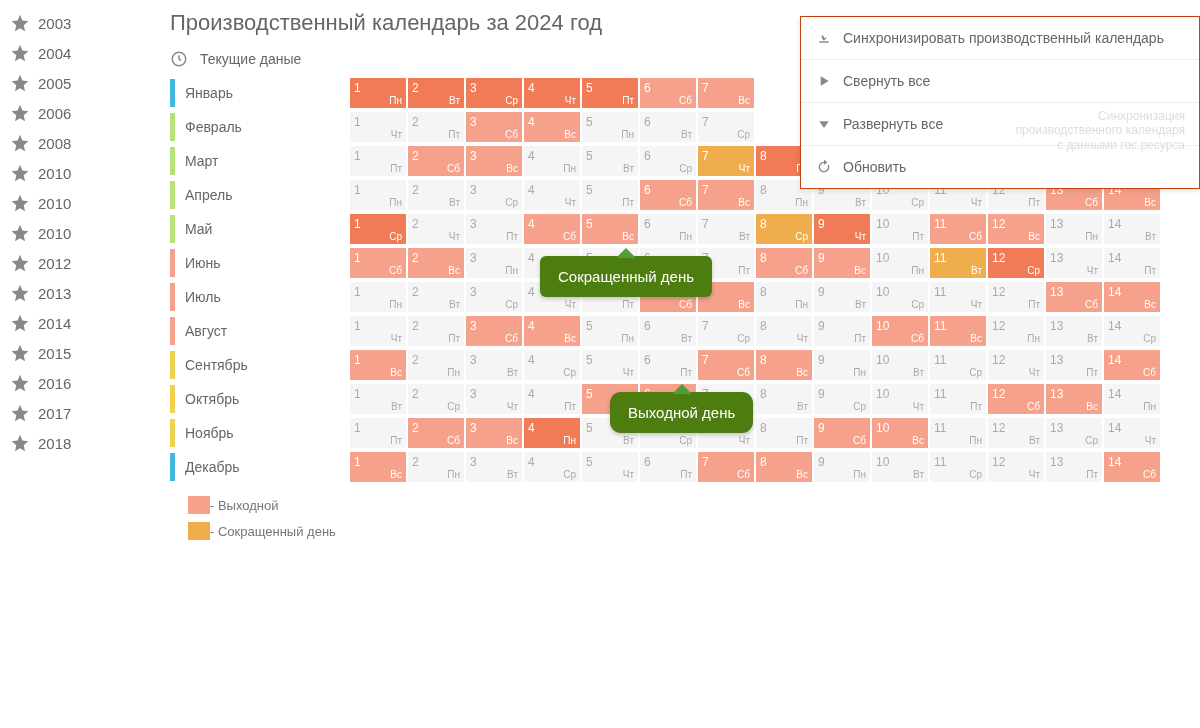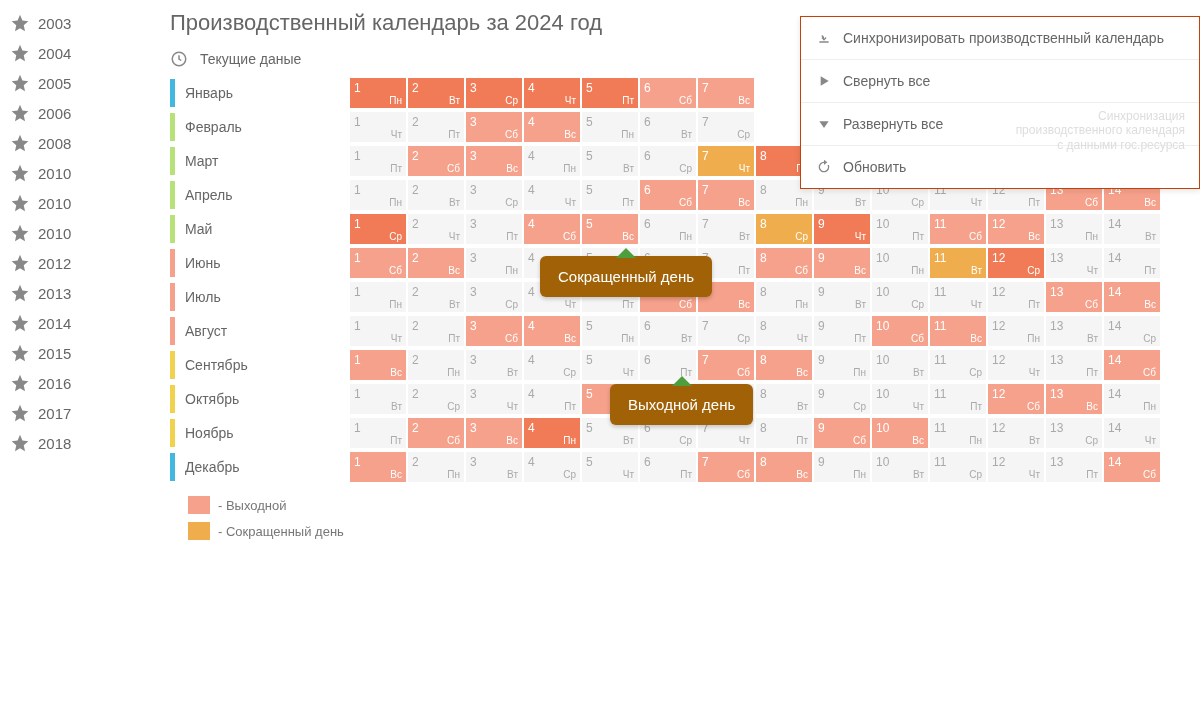--- a/index.html
+++ b/index.html
@@ -23,33 +23,33 @@
 
   .days { display: flex; gap: 2px; flex:1; }
   .day { width: 56px; height: 30px; position:relative; background:#f5f5f5; color:#aaa; }
   .day .num { position:absolute; top:3px; left:4px; font-size:12px; }
   .day .wk  { position:absolute; bottom:2px; right:4px; font-size:10px; }
   .day.h { background:#f6a18b; color:#fff; }          
   .day.H { background:#f07b56; color:#fff; }          
   .day.s { background:#f0ad4e; color:#fff; }
 
   .legend { margin-top: 14px; }
-  .legend-row { display:flex; align-items:center; gap:8px; margin:8px 0 0 18px; font-size:13px; color:#777; }
+  .legend-row { display:flex; align-items:center; margin:8px 0 0 18px; font-size:13px; color:#777; }
   .legend-sw { width:22px; height:18px; display:inline-block; }
 
   
   .panel { position:absolute; top:16px; right:0; width:400px; background:#fff; border:1px solid #c2410c; box-shadow:0 2px 6px rgba(0,0,0,0.1); z-index:10; }
   .panel-item { display:flex; align-items:center; gap:10px; padding:12px 14px; border-bottom:1px solid #eee; color:#666; font-size:14px; cursor:pointer; position:relative; }
   .panel-item:last-child { border-bottom:none; }
   .panel-ic { width:18px; height:18px; display:flex; align-items:center; justify-content:center; color:#888; flex:0 0 18px; }
   .panel-ic svg { width:16px; height:16px; fill:#888; }
   .ghost { position:absolute; right:14px; top:6px; color:#ddd; font-size:12px; text-align:right; line-height:1.2; }
 
   
-  .tip { position:absolute; background:#a16207; color:#fff; padding:12px 18px; border-radius:6px; font-size:15px; z-index:20; white-space:nowrap; box-shadow:0 2px 4px rgba(0,0,0,.2); }
+  .tip { position:absolute; background:#4d7c0f; color:#fff; padding:12px 18px; border-radius:6px; font-size:15px; z-index:20; white-space:nowrap; box-shadow:0 2px 4px rgba(0,0,0,.2); }
   .tip::after { content:''; position:absolute; width:0; height:0; border:10px solid transparent; border-bottom-color:#4f9e3e; top:-18px; left:50%; transform:translateX(-50%); }
 </style>
 </head>
 <body>
 
 <div class="container">
   <div class="sidebar">
       <div class="year-item">
         <svg class="star" viewBox="0 0 24 24">
           <path d="M12 2l2.9 6.9L22 10l-5.5 4.8L18 22l-6-3.6L6 22l1.5-7.2L2 10l7.1-1.1z"></path>
@@ -913,15 +913,15 @@
         <span class="panel-ic">
           <svg viewBox="0 0 24 24">
               <path d="M12 4a8 8 0 1 0 7.4 5h-2.2A6 6 0 1 1 12 6v3l5-4-5-4v3z"></path>
             </svg>
         </span>
         <span>Обновить</span>
       </div>
     </div>
 
     <div class="tip" style="left:410px; top:256px;">Сокращенный день</div>
-    <div class="tip" style="left:480px; top:384px;">Выходной день</div>
+    <div class="tip" style="left:480px; top:392px;border-radius:11px;">Выходной день</div>
   </div>
 </div>
 
 </body></html>

